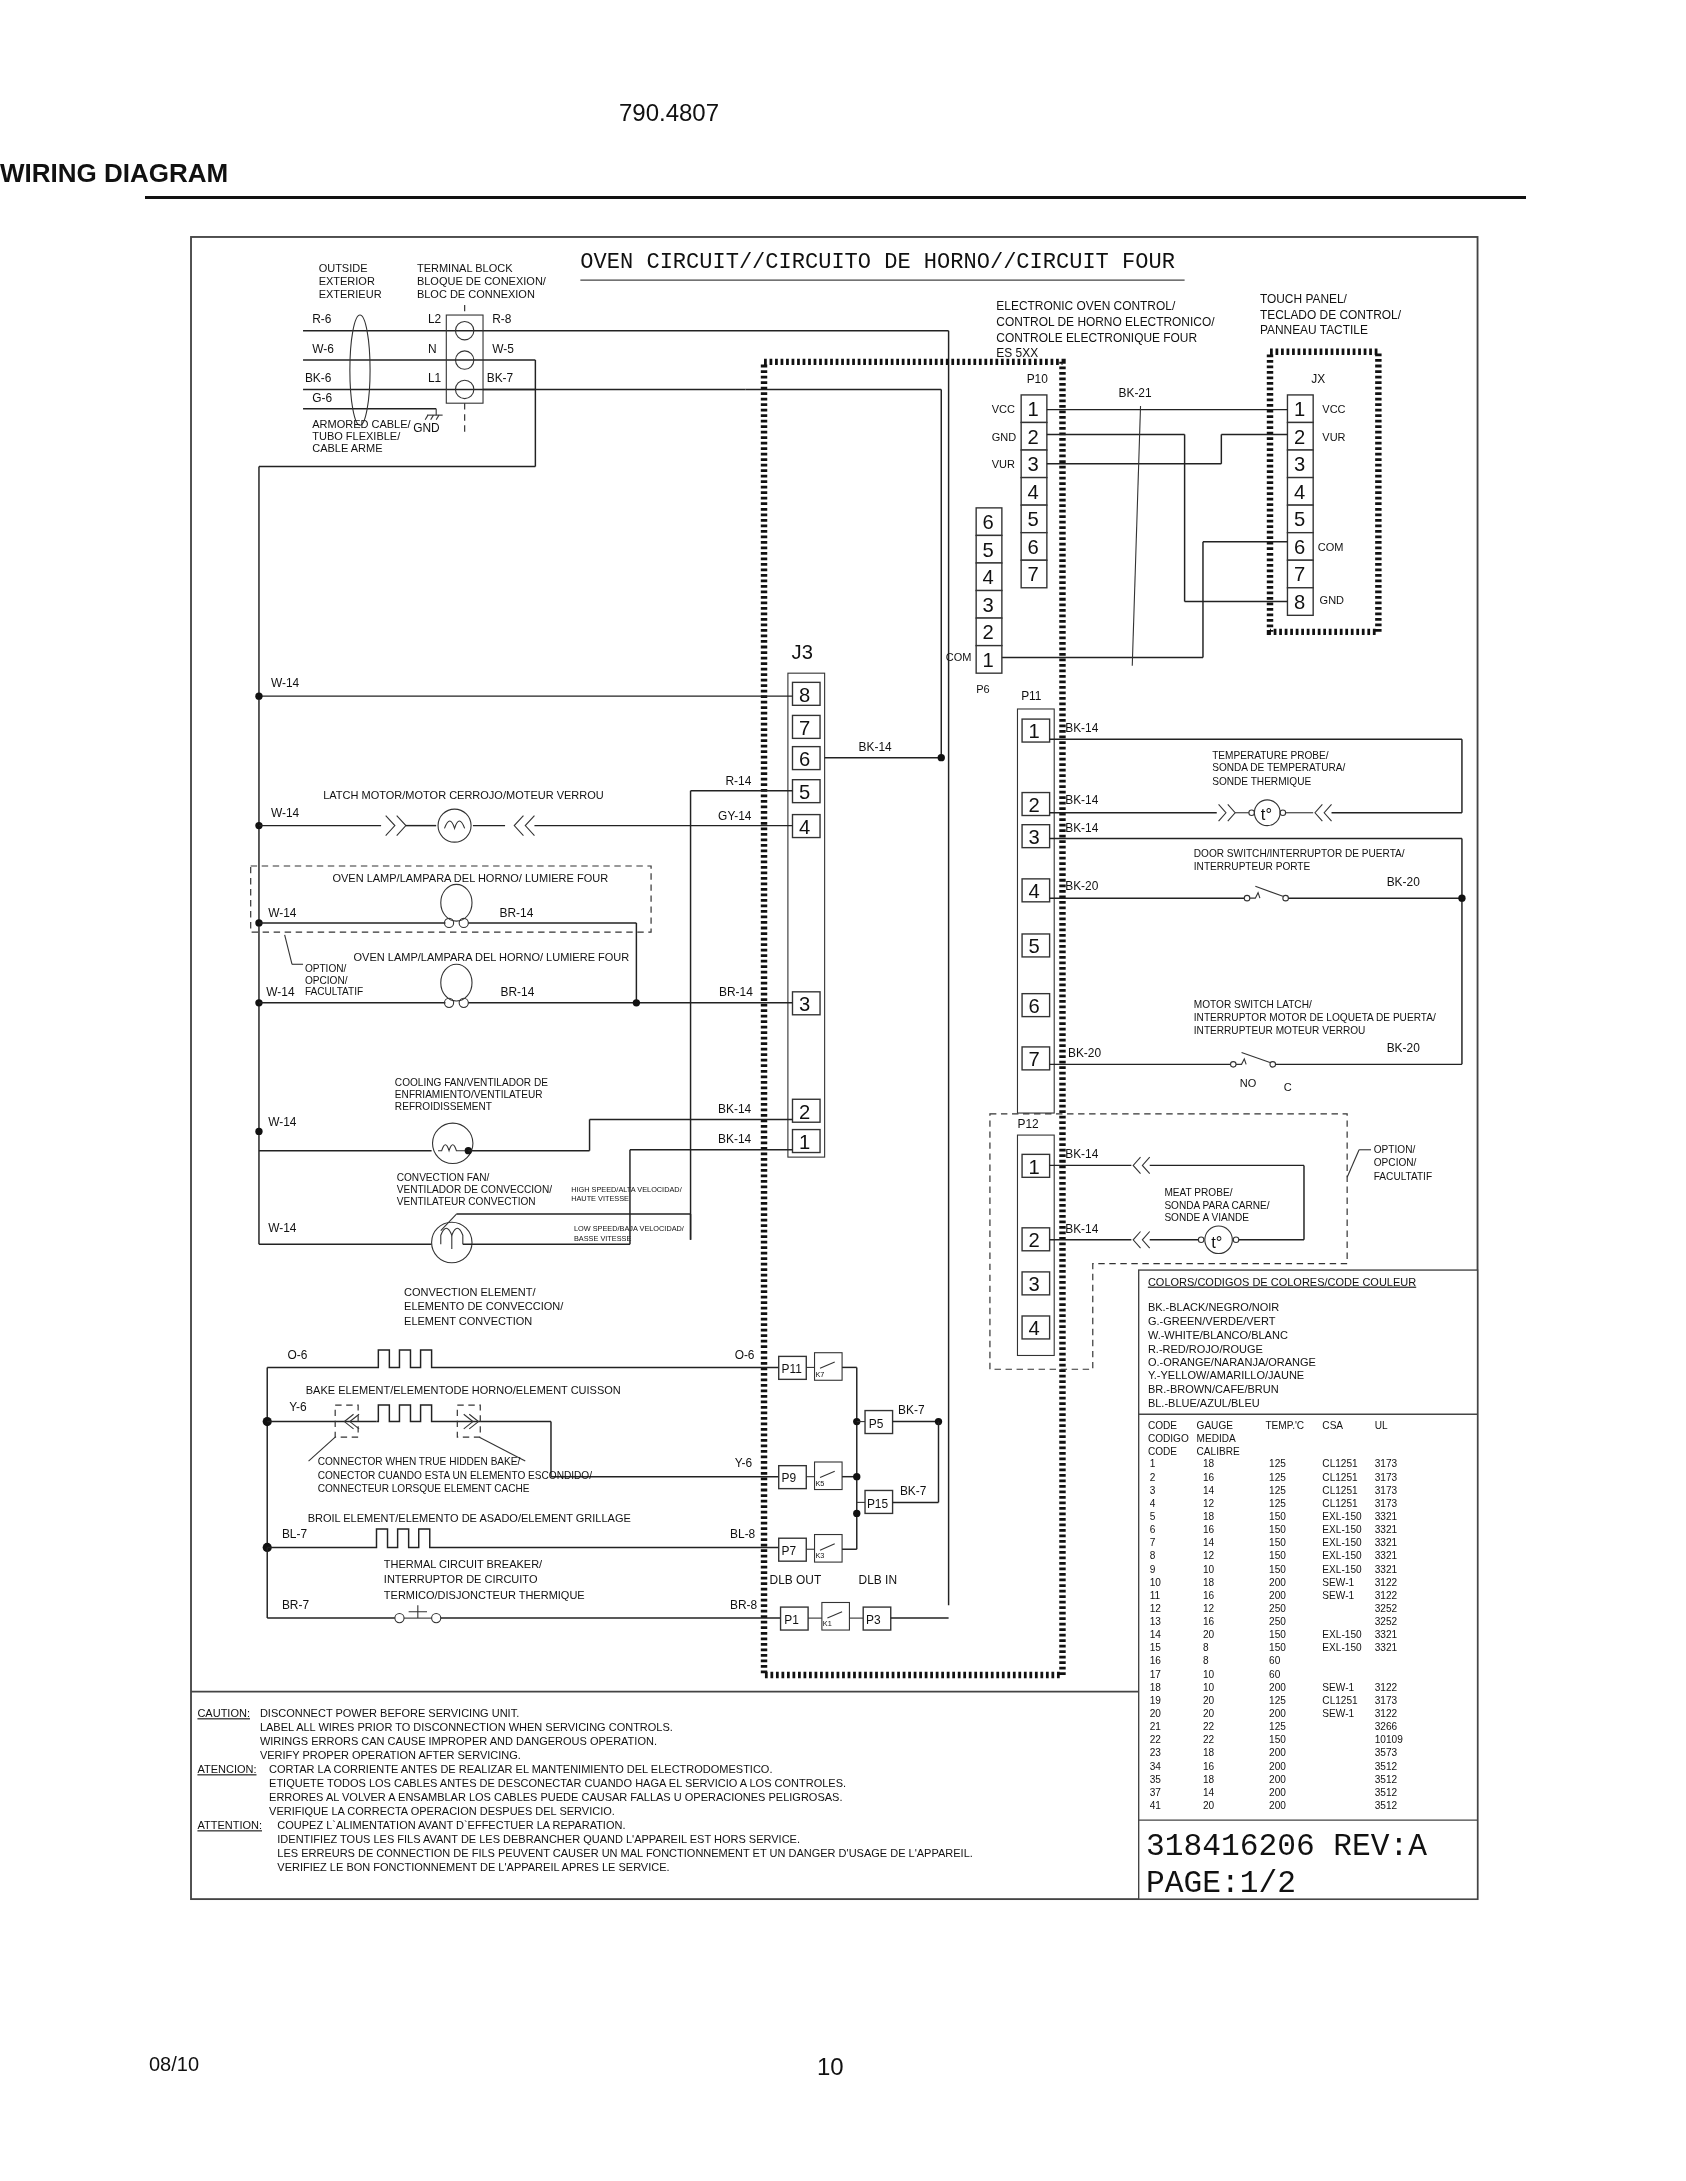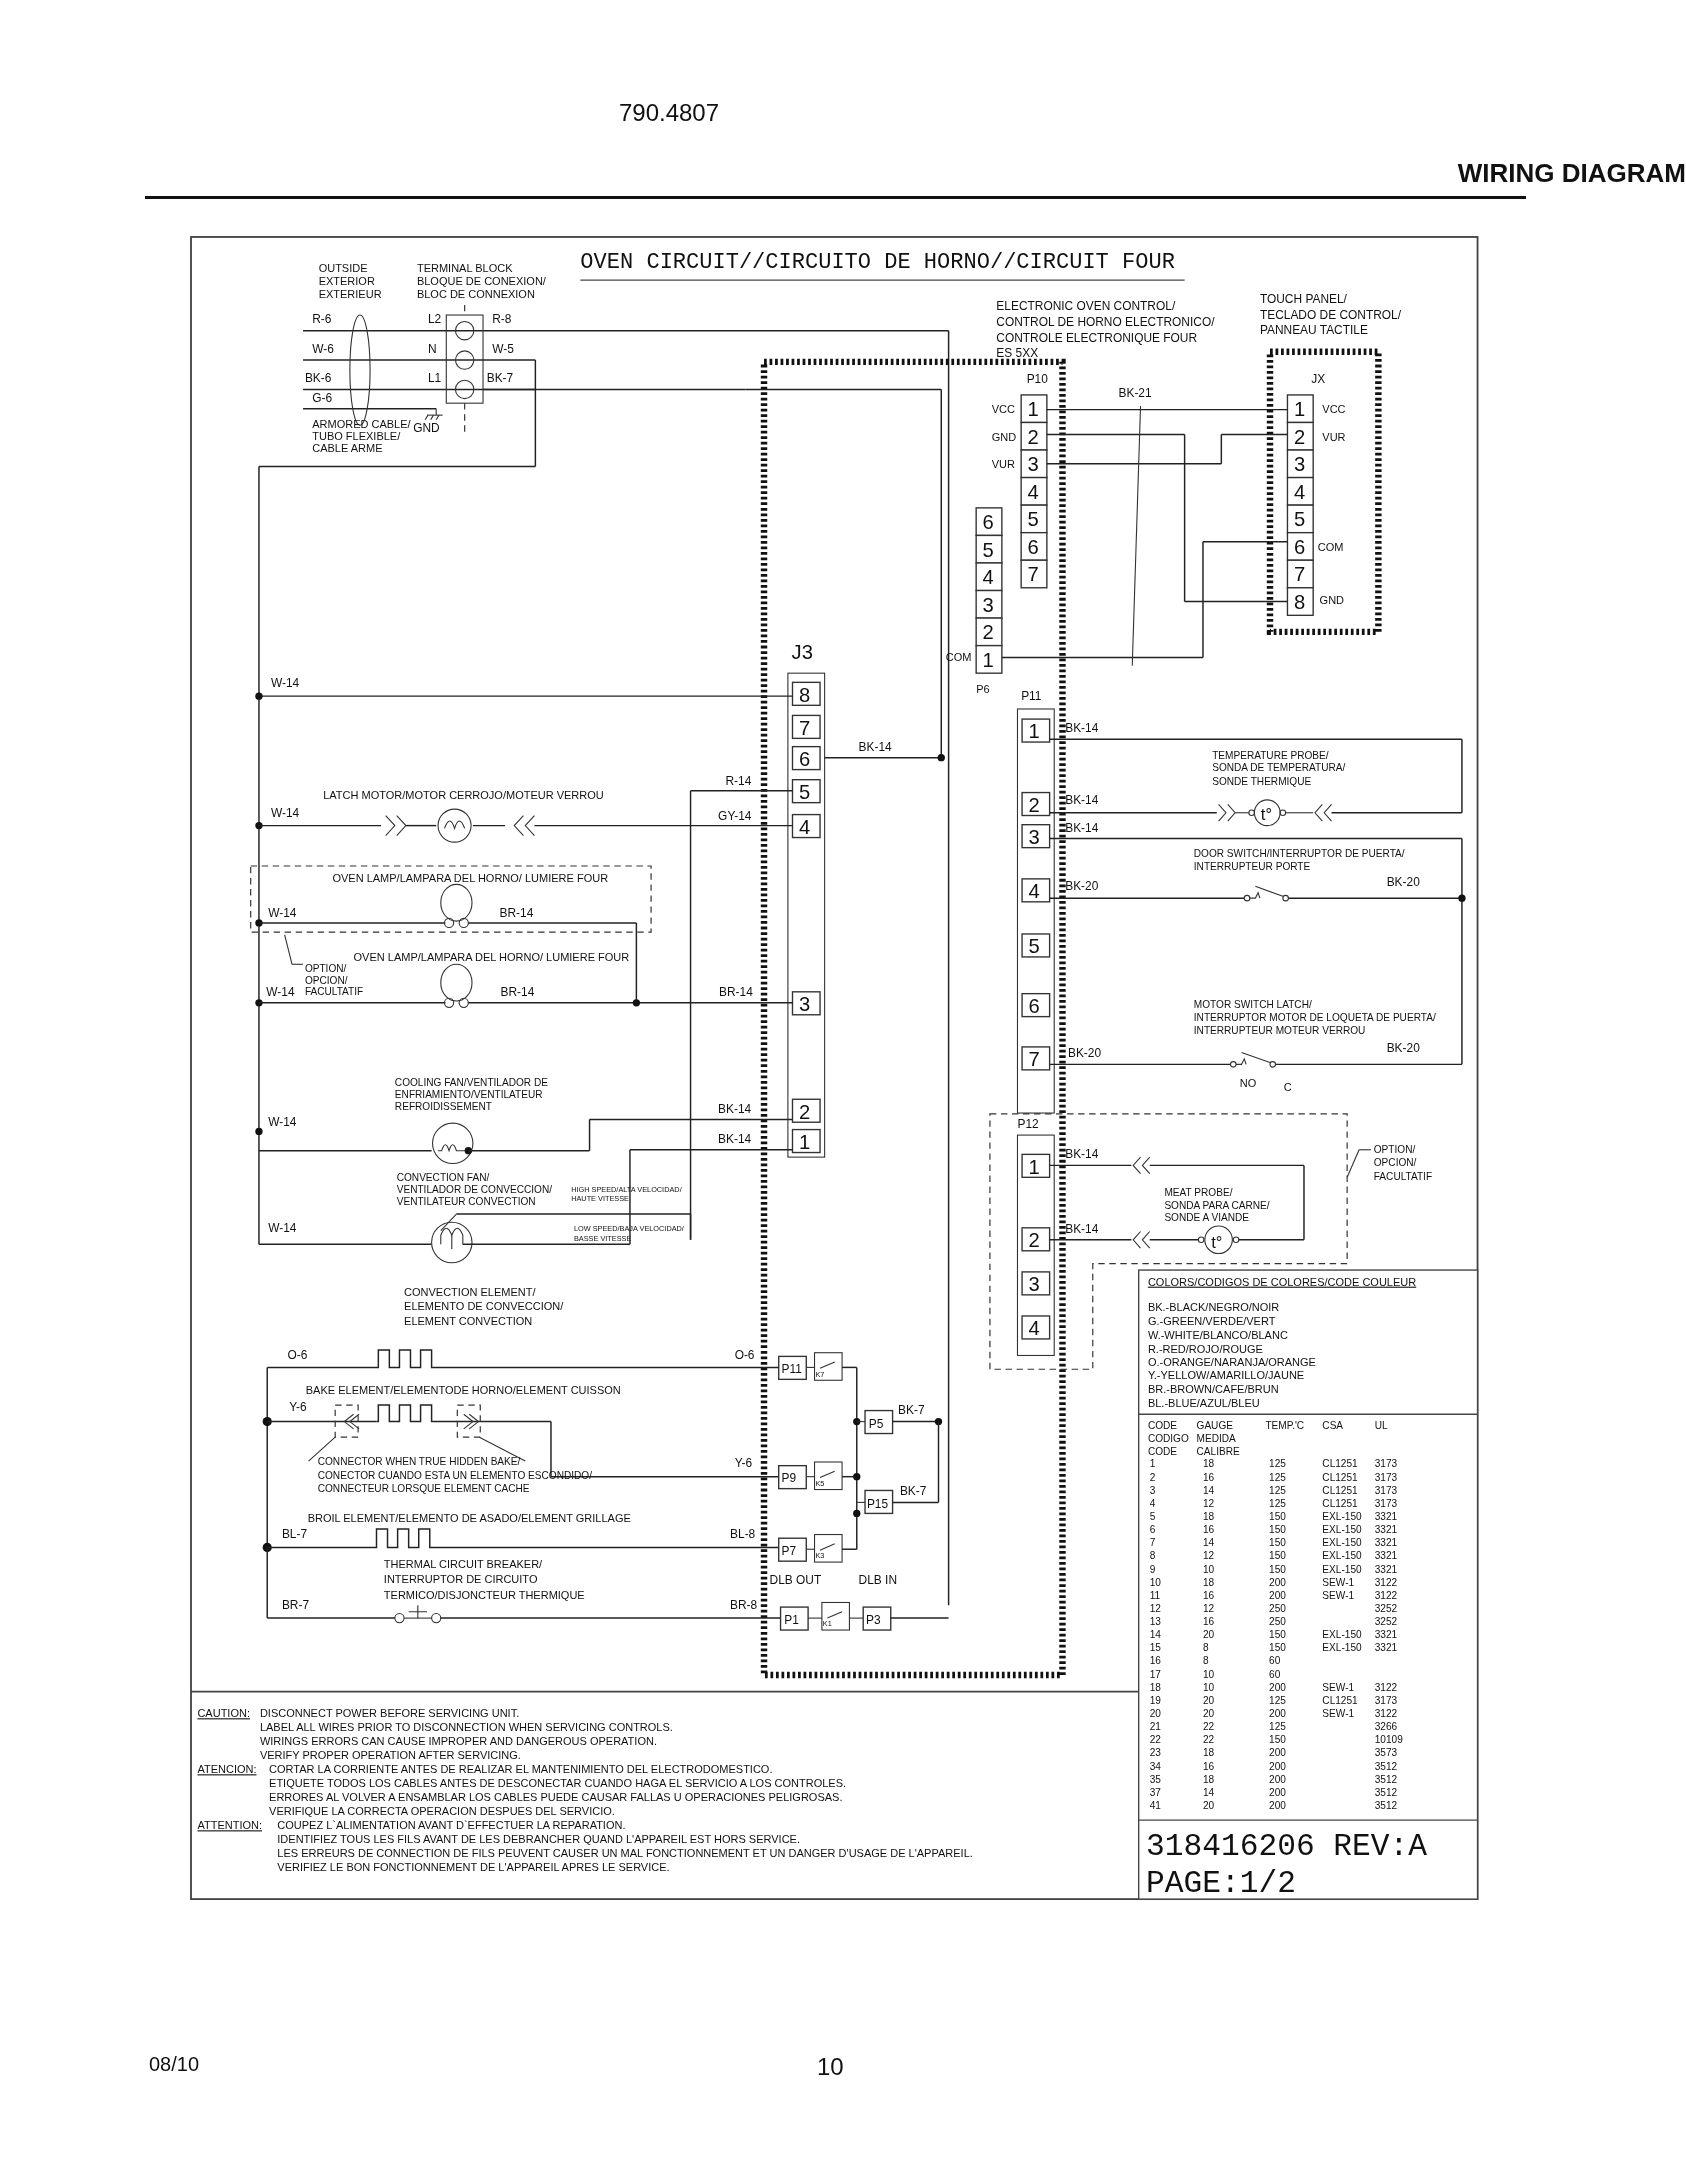--- a/index.html
+++ b/index.html
@@ -1,18 +1,18 @@
 <!DOCTYPE html>
 <html style="font-size:14.7px"><head>
 <meta charset="utf-8">
 <style>
   html, body { margin:0; padding:0; background:#ffffff; }
   body { width:1686px; height:2182px; position:relative; overflow:hidden; font-family:"Liberation Sans", sans-serif; color:#111; }
   .page-num { position:absolute; left:0; width:1338px; text-align:center; top:99px; font-size:24px; }
-  .page-title { position:absolute; left:0; width:1686px; text-align:right; top:158px; font-size:26px; font-weight:bold; }
+  .page-title { position:absolute; left:0; width:1686px; text-align:left; top:158px; font-size:26px; font-weight:bold; }
   .rule { position:absolute; left:145px; top:196px; width:1381px; height:2.8px; background:#111; }
   .footer-date { position:absolute; left:149px; top:2053px; font-size:20px; }
   .footer-page { position:absolute; left:817px; top:2053px; font-size:24px; }
   svg { position:absolute; left:0; top:0; }
   svg text { font-family:"Liberation Sans", sans-serif; fill:#111; }
   .mono { font-family:"Liberation Mono", monospace; }
   .w { stroke:#222; stroke-width:1.6; fill:none; }
   .thin { stroke:#333; stroke-width:1.2; fill:none; }
   .dash { stroke:#333; stroke-width:1.3; fill:none; stroke-dasharray:7 5; }
   .board { stroke:#111; stroke-width:7; fill:none; stroke-dasharray:3 3; }

